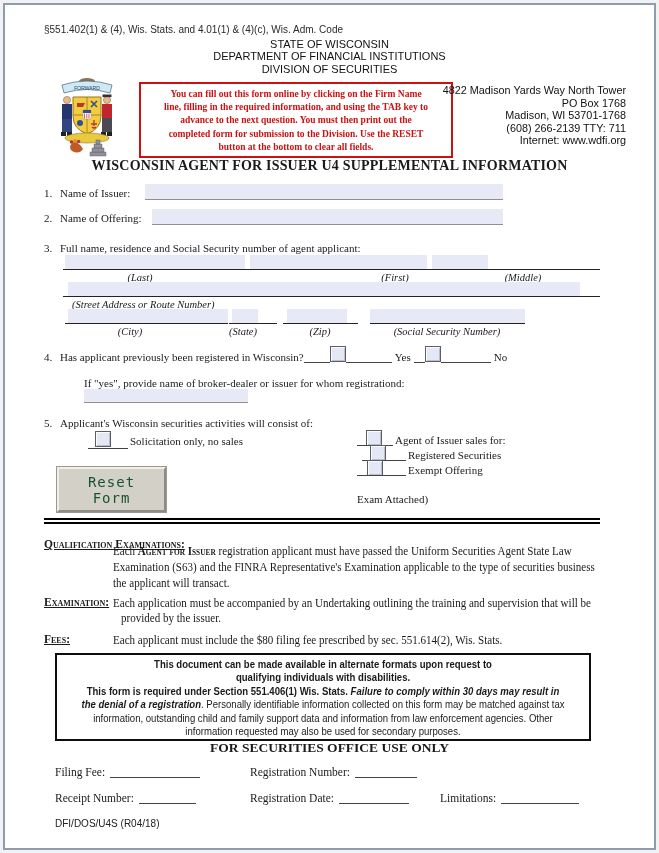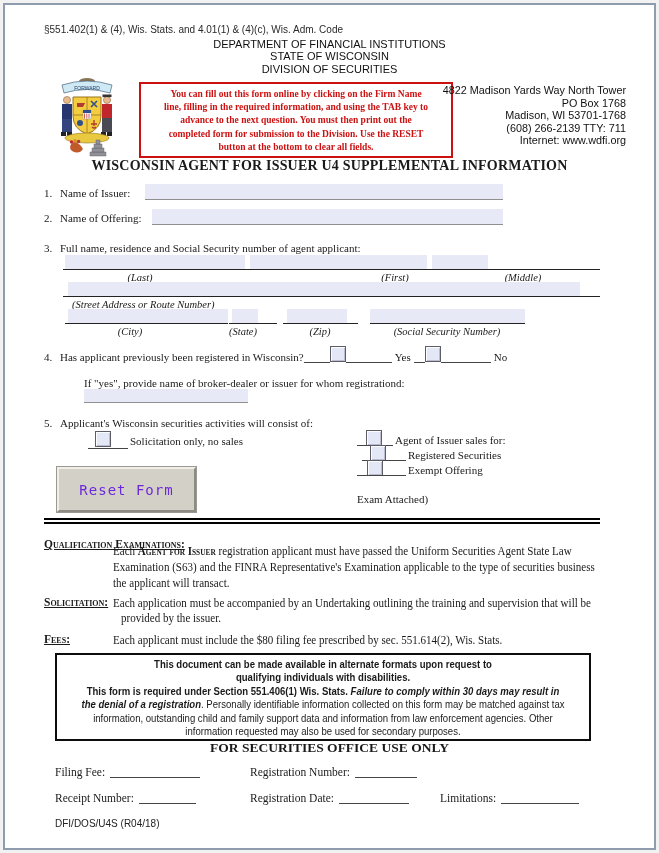--- a/index.html
+++ b/index.html
@@ -21,23 +21,23 @@
   .gline{border-bottom:1px solid #8f8f8f;}
   .bline{border-bottom:1px solid #222;}
   .flabel{font-style:italic;font-size:10.5px;text-align:center;}
   .flabel-left{font-style:italic;font-size:10.5px;}
   .cb{width:16px;height:16px;background:#e4e8f6;border:1px solid #5d5d66;box-sizing:border-box;
       box-shadow:inset 1px 1px 0 rgba(255,255,255,.85), inset -1px -1px 0 rgba(110,110,140,.35);}
   .q4row{display:flex;align-items:flex-end;font-size:11px;}
   .q4row .seg{display:inline-block;border-bottom:1px solid #444;height:13px;}
   .q4row .cbi{margin:0 0 1px 0;}
   .ynlab{margin:0 3px;}
-  .reset-btn{width:139px;height:45px;background:#d3d0c8;
+  .reset-btn{width:109px;height:45px;background:#d3d0c8;
       border:2px solid;border-color:#f1eee8 #8d8b84 #8d8b84 #f1eee8;
-      box-shadow:0 0 0 1px #9a9890;color:#6d28d9;
+      box-shadow:0 0 0 1px #9a9890;color:#14532d;
       font-family:"DejaVu Sans Mono",monospace;font-size:14px;letter-spacing:1px;cursor:pointer;}
   .dbl-rule{height:2px;border-top:2px solid #000;border-bottom:2px solid #000;}
   .sec-head{font-weight:bold;font-variant:small-caps;text-decoration:underline;font-size:11.5px;}
   .sec-line{white-space:nowrap;font-size:12px;line-height:15.8px;transform:scaleX(0.92);transform-origin:0 50%;}
   .sc{font-variant:small-caps;font-weight:bold;}
   .disab{width:536px;height:88px;border:2px solid #0d0d0d;box-sizing:border-box;overflow:hidden;
          font-family:"Liberation Sans",sans-serif;font-weight:bold;font-size:10.4px;line-height:13.4px;
          text-align:center;padding-top:3px;}
   .dline{white-space:nowrap;transform:scaleX(0.92);transform-origin:50% 50%;}
   .bi{font-style:italic;font-weight:bold;}
@@ -49,22 +49,22 @@
 </style>
 </head>
 <body>
 
 <div class="page">
   <div class="sheet"></div>
 
   <div class="t sans statute" style="left:44px;top:24px;">§551.402(1) &amp; (4), Wis. Stats. and 4.01(1) &amp; (4)(c), Wis. Adm. Code</div>
 
   <div class="t sans agency" style="top:38px;">
+    <div>STATE OF WISCONSIN</div>
     <div>DEPARTMENT OF FINANCIAL INSTITUTIONS</div>
-    <div>STATE OF WISCONSIN</div>
     <div>DIVISION OF SECURITIES</div>
   </div>
 
   <svg class="t" style="left:56px;top:76px;" width="62" height="96" viewBox="0 0 62 96">
     <ellipse cx="31" cy="5" rx="8" ry="3" fill="#8a7457"></ellipse>
     <path d="M6 9 Q31 1 56 9 L54 17 Q31 10 8 17 Z" fill="#cfe9f5" stroke="#46647f" stroke-width="0.7"></path>
     <text x="31" y="14.4" font-size="5" text-anchor="middle" fill="#1d3a5f" font-family="Liberation Sans, sans-serif">FORWARD</text>
     <circle cx="11" cy="24" r="3.6" fill="#e9b98d" stroke="#7a5a3a" stroke-width="0.5"></circle>
     <path d="M6 28 h10 v15 h-10 Z" fill="#24356f"></path>
     <path d="M6 43 h10 v13 h-10 Z" fill="#32457e"></path>
@@ -193,21 +193,21 @@
 
   <div class="t dbl-rule" style="left:44px;top:518px;width:556px;"></div>
 
   <div class="t sec-head" style="left:44px;top:530px;margin-top:8px;">Qualification Examinations:</div>
   <div class="t" style="left:113px;top:544px;width:500px;">
     <div class="sec-line"><span>Each </span><span class="sc">Agent for Issuer</span><span> registration applicant must have passed the Uniform Securities Agent State Law</span></div>
     <div class="sec-line">Examination (S63) and the FINRA Representative's Examination applicable to the type of securities business</div>
     <div class="sec-line">the applicant will transact.</div>
   </div>
 
-  <div class="t sec-head" style="left:44px;top:596px;">Solicitation:</div>
+  <div class="t sec-head" style="left:44px;top:596px;">Examination:</div>
   <div class="t sec-line" style="left:113px;top:596px;">Each application must be accompanied by an Undertaking outlining the training and supervision that will be</div>
   <div class="t sec-line" style="left:121px;top:611px;">provided by the issuer.</div>
 
   <div class="t sec-head" style="left:44px;top:633px;">Fees:</div>
   <div class="t sec-line" style="left:113px;top:633px;">Each applicant must include the $80 filing fee prescribed by sec. 551.614(2), Wis. Stats.</div>
 
   <div class="t disab" style="left:55px;top:653px;">
     <div class="dline">This document can be made available in alternate formats upon request to</div>
     <div class="dline">qualifying individuals with disabilities.</div>
     <div class="dline"><span>This form is required under Section 551.406(1) Wis. Stats.  </span><span class="bi">Failure to comply within 30 days may result in</span></div>

